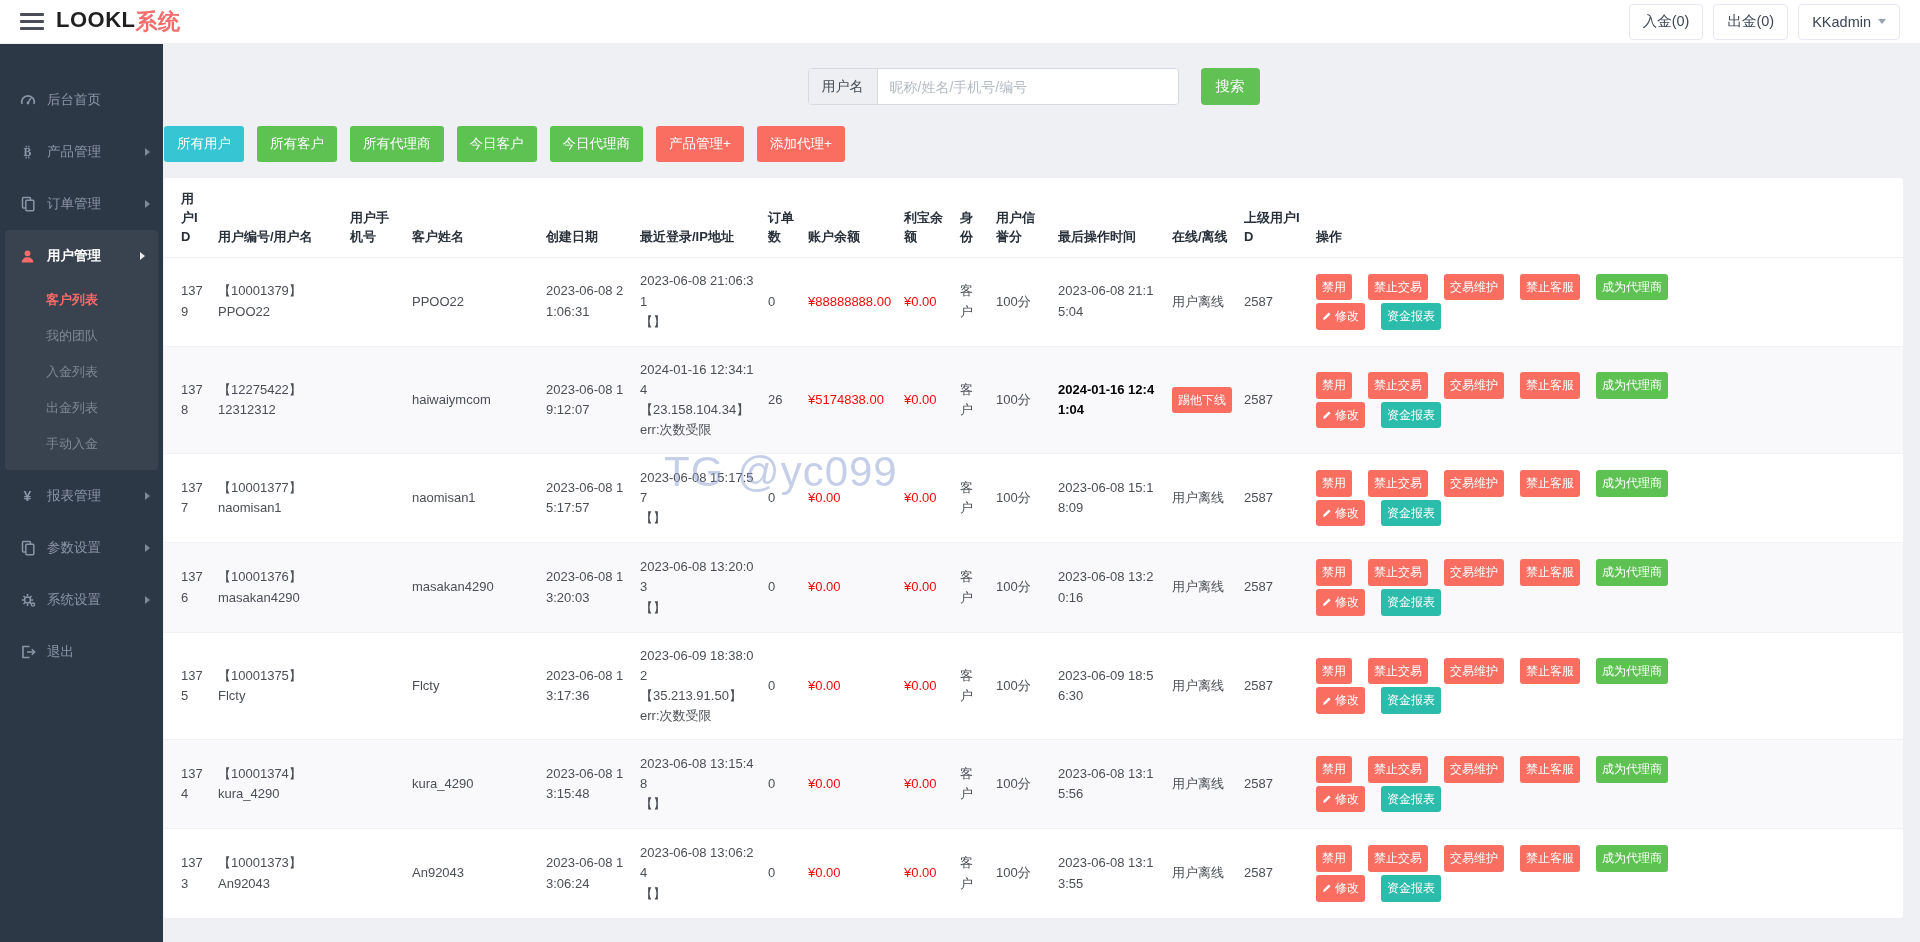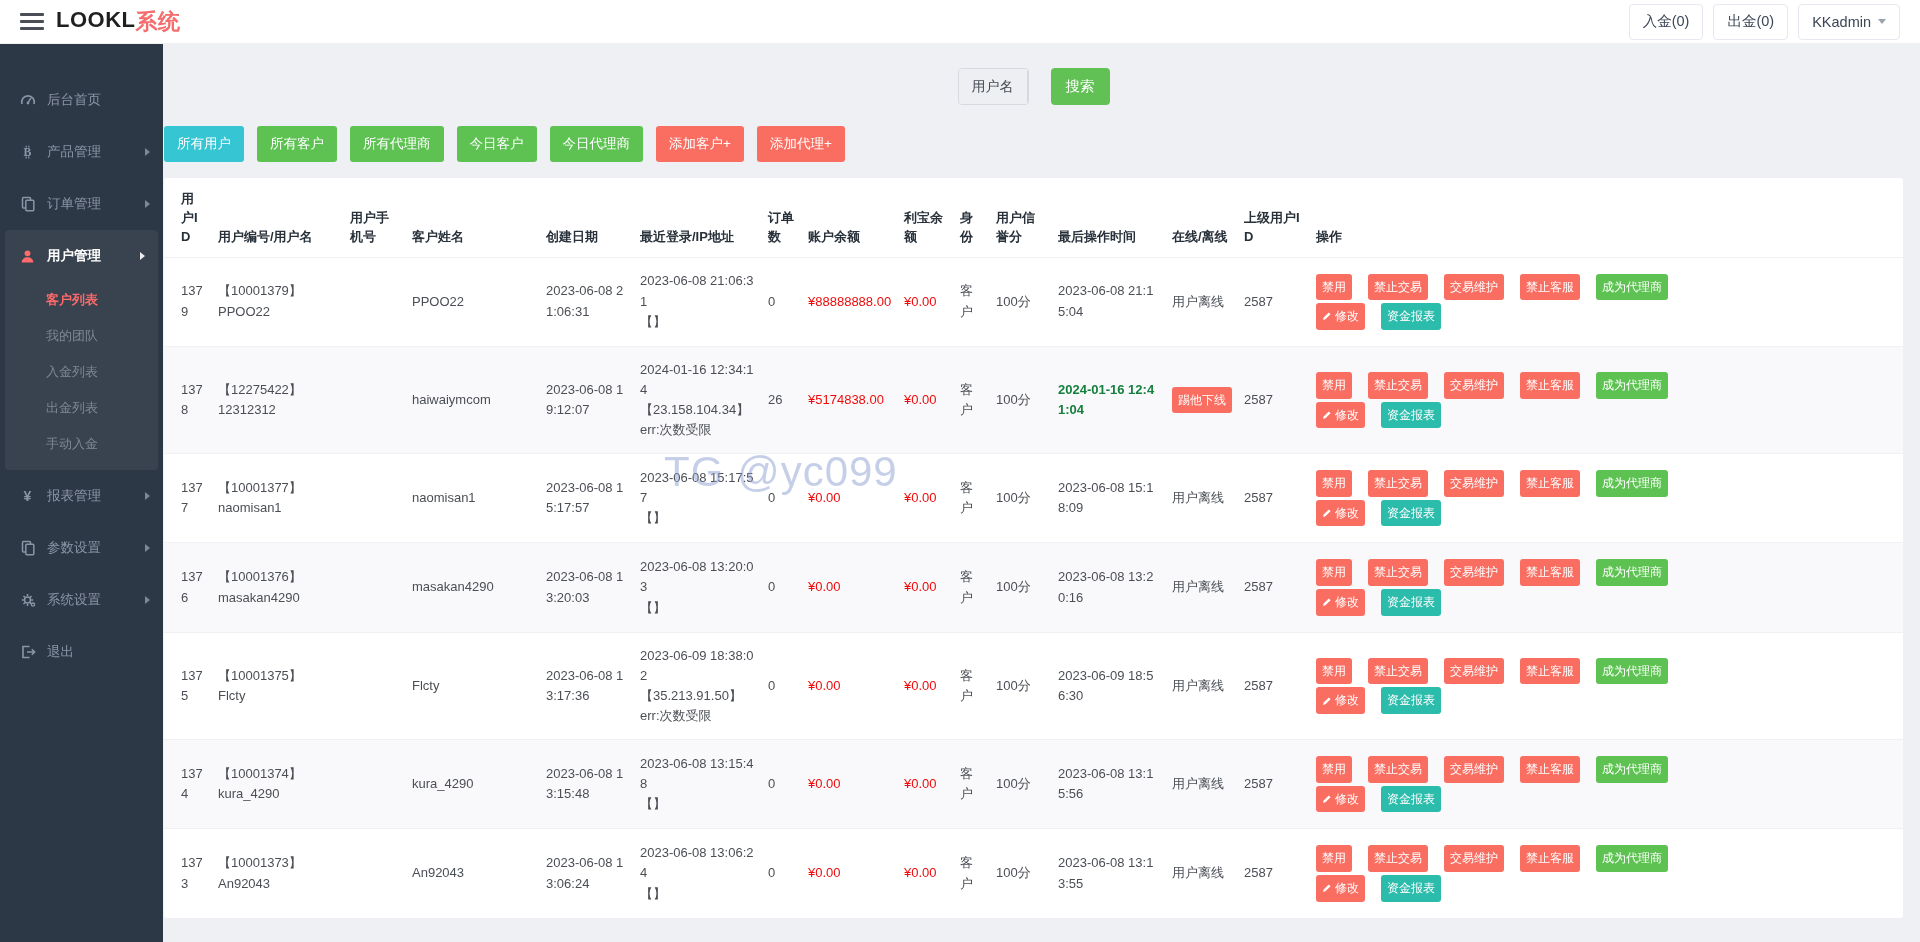--- a/index.html
+++ b/index.html
@@ -89,21 +89,21 @@
   td {
     padding:13px 6px; border-top:1px solid #eff1f5; vertical-align:middle;
     line-height:1.55; word-break:break-all; color:#4b4f55;
   }
   th:first-child, td:first-child { padding-left:17px; }
   tbody tr:nth-child(even) td { background:#f9f9fb; }
   .c1{width:48px}.c2{width:132px}.c3{width:62px}.c4{width:134px}.c5{width:94px}
   .c6{width:128px}.c7{width:40px}.c8{width:96px}.c9{width:56px}.c10{width:36px}
   .c11{width:62px}.c12{width:114px}.c13{width:72px}.c14{width:72px}
   .money { color:#ef0b0b; }
-  .alert-red { color:#15803d; font-weight:bold; }
+  .alert-red { color:#000000; font-weight:bold; }
   .btn-xs {
     display:inline-flex; align-items:center; gap:3px; border-radius:3px; color:#fff;
     font-size:12px; padding:4px 6px; cursor:pointer; white-space:nowrap;
   }
   .btn-xs.red { background:#fa6e62; }
   .btn-xs.green { background:#5ec253; }
   .btn-xs.teal { background:#2cbcab; }
   .action-line { display:flex; gap:16px; margin:3px 0; }
   .mini-icn { display:inline-flex; }
   
@@ -223,31 +223,32 @@
     </span>
     <span class="label">退出</span>
   </div>
 </aside>
 
 <main class="main">
 
   <div class="filter-row">
     <div class="input-group">
       <span class="ig-addon">用户名</span>
+      <input class="name-input" type="text" placeholder="昵称/姓名/手机号/编号" style="">
     </div>
     <button class="search-btn">搜索</button>
   </div>
 
   <div class="btn-row">
     <button class="btn teal">所有用户</button>
     <button class="btn green">所有客户</button>
     <button class="btn green">所有代理商</button>
     <button class="btn green">今日客户</button>
     <button class="btn green">今日代理商</button>
-    <button class="btn red">添加客户+</button>
+    <button class="btn red">产品管理+</button>
     <button class="btn red">添加代理+</button>
   </div>
 
   <section class="panel">
     <table>
       <colgroup>
         <col class="c1">
           <col class="c2">
           <col class="c3">
           <col class="c4">

